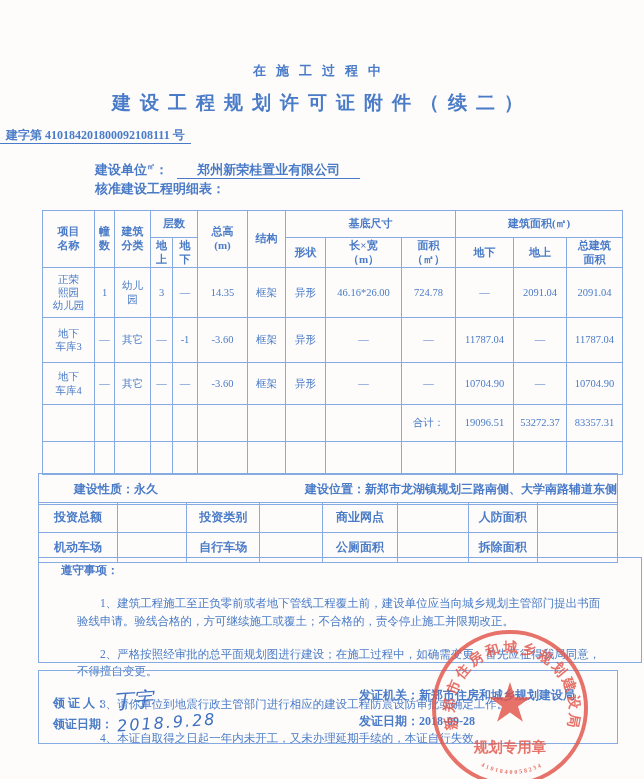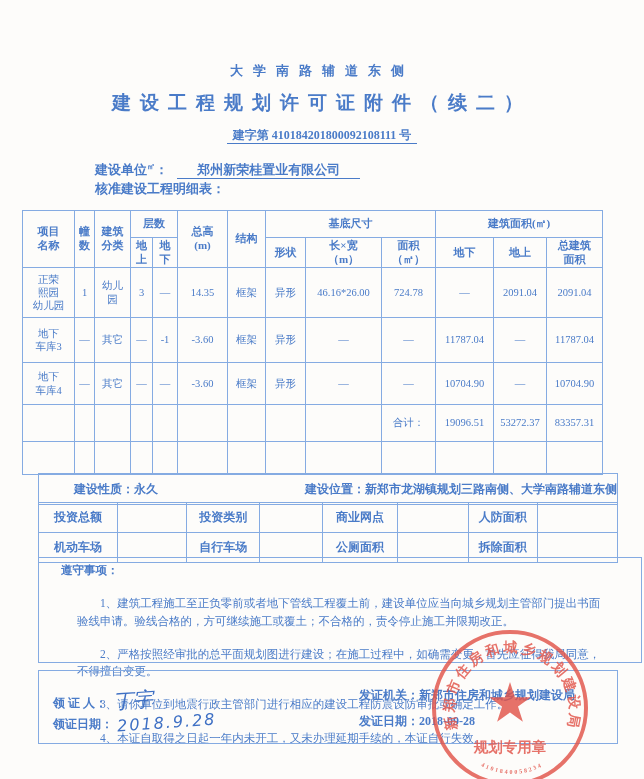--- a/index.html
+++ b/index.html
@@ -7,29 +7,29 @@
     position:relative;width:644px;height:779px;overflow:hidden;
     background:#fdfcfa;
     font-family:"Liberation Serif","DejaVu Serif",serif;
     color:#4a7bc8;
   }
   
   .country{position:absolute;top:62px;left:0;width:100%;text-align:center;
     font-size:13px;letter-spacing:10px;font-weight:bold;}
   .title{position:absolute;top:90px;left:0;width:100%;text-align:center;
     font-size:19px;letter-spacing:9px;font-weight:bold;}
-  .doc-no{position:absolute;top:127px;left:0;width:100%;text-align:center;font-size:12px;font-weight:bold;}
+  .doc-no{position:absolute;top:127px;left:0;width:100%;font-size:12px;font-weight:bold;}
   .doc-no span{border-bottom:1.5px solid #4a7bc8;padding:0 6px 1px 6px;}
   .unit-line{position:absolute;top:161px;left:95px;font-size:13px;font-weight:bold;}
   .unit-sup{font-size:8px;vertical-align:super;}
   .unit-value{border-bottom:1.5px solid #4a7bc8;padding:0 20px 1px 20px;margin-left:6px;}
   .caption{position:absolute;top:180px;left:95px;font-size:13px;font-weight:bold;}
   
   table{border-collapse:collapse;table-layout:fixed;}
-  .main-table{position:absolute;left:22px;top:210px;width:580px;}
+  .main-table{position:absolute;left:42px;top:210px;width:580px;}
   .main-table th,.main-table td{
     border:1px solid #85abe2;text-align:center;vertical-align:middle;
     padding:0 1px;white-space:pre-line;overflow:hidden;
   }
   .main-table th{font-size:11px;font-weight:bold;line-height:1.25;}
   .main-table td{font-size:10.5px;line-height:1.25;}
   .r-head1{height:27px;}.r-head2{height:30px;}
   .r0{height:50px;}.r1{height:45px;}.r2{height:42px;}.r3{height:37px;}.r4{height:33px;}
   
   .info-strip{position:absolute;left:38px;top:473px;width:578px;height:30px;
@@ -60,21 +60,21 @@
   .hand-date{font-size:16px;margin-left:4px;letter-spacing:2px;}
   
   .seal{position:absolute;left:428px;top:626px;width:164px;height:164px;opacity:.82;}
   .seal text{font-family:"Liberation Serif","DejaVu Serif",serif;font-weight:bold;}
 </style>
 </head>
 <body>
 
 <div class="doc">
 
-  <div class="country">大学南路辅道东侧</div>
+  <div class="country">在施工过程中</div>
   <div class="title">建设工程规划许可证附件（续二）</div>
   <div class="doc-no"><span>建字第 410184201800092108111 号</span></div>
 
   <div class="unit-line">
     <span>建设单位</span><span class="unit-sup">㎡</span><span>：</span>
     <span class="unit-value">郑州新荣桂置业有限公司</span>
   </div>
   <div class="caption">核准建设工程明细表：</div>
 
   <table class="main-table">

